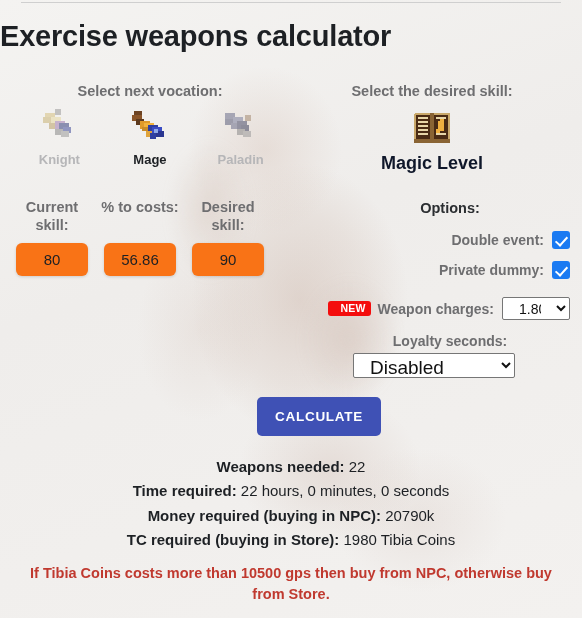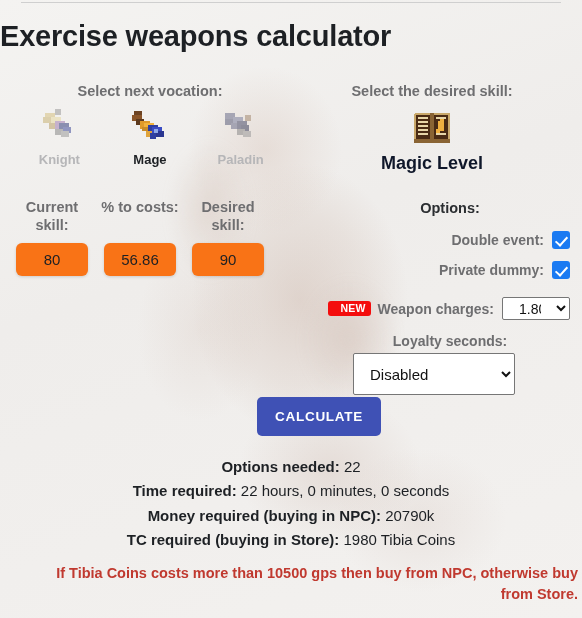--- a/index.html
+++ b/index.html
@@ -231,21 +231,21 @@
     width: 240px;
     text-align: center;
     font-size: 14px;
     font-weight: bold;
     color: #6e6e70;
   }
   .loyalty-select-wrap {
     position: absolute;
     left: 353px; top: 353px;
   }
-  select.loyalty { width: 162px; height: 42px; font-size: 15px; }
+  select.loyalty { width: 162px; height: 25px; font-size: 19px; }
 
   
   .calc-btn {
     position: absolute;
     left: 229px; top: 397px;
     width: 124px;
     height: 39px;
     border: none;
     border-radius: 5px;
     background: #3f51b5;
@@ -268,23 +268,23 @@
   .res-line {
     font-size: 15px;
     color: #1d2024;
     line-height: 1.62;
   }
   .res-line b { font-weight: bold; }
   .res-val { font-weight: normal; }
 
   .warning {
     position: absolute;
-    left: 32px; top: 563px;
+    left: 18px; top: 563px;
     width: 546px;
-    text-align: right;
+    text-align: center;
     font-size: 14.5px;
     font-weight: bold;
     color: #c0392f;
     line-height: 1.45;
   }
 </style>
 </head>
 <body>
 
 <div class="bg-art"></div>
@@ -419,21 +419,21 @@
   <div class="loyalty-select-wrap">
     <select class="loyalty">
       <option>Disabled</option>
     </select>
   </div>
 
   <button class="calc-btn">CALCULATE</button>
 
   <div class="results">
     <div class="res-line">
-      <b>Options needed:</b>
+      <b>Weapons needed:</b>
       <span class="res-val">22</span>
     </div>
     <div class="res-line">
       <b>Time required:</b>
       <span class="res-val">22 hours, 0 minutes, 0 seconds</span>
     </div>
     <div class="res-line">
       <b>Money required (buying in NPC):</b>
       <span class="res-val">20790k</span>
     </div>

